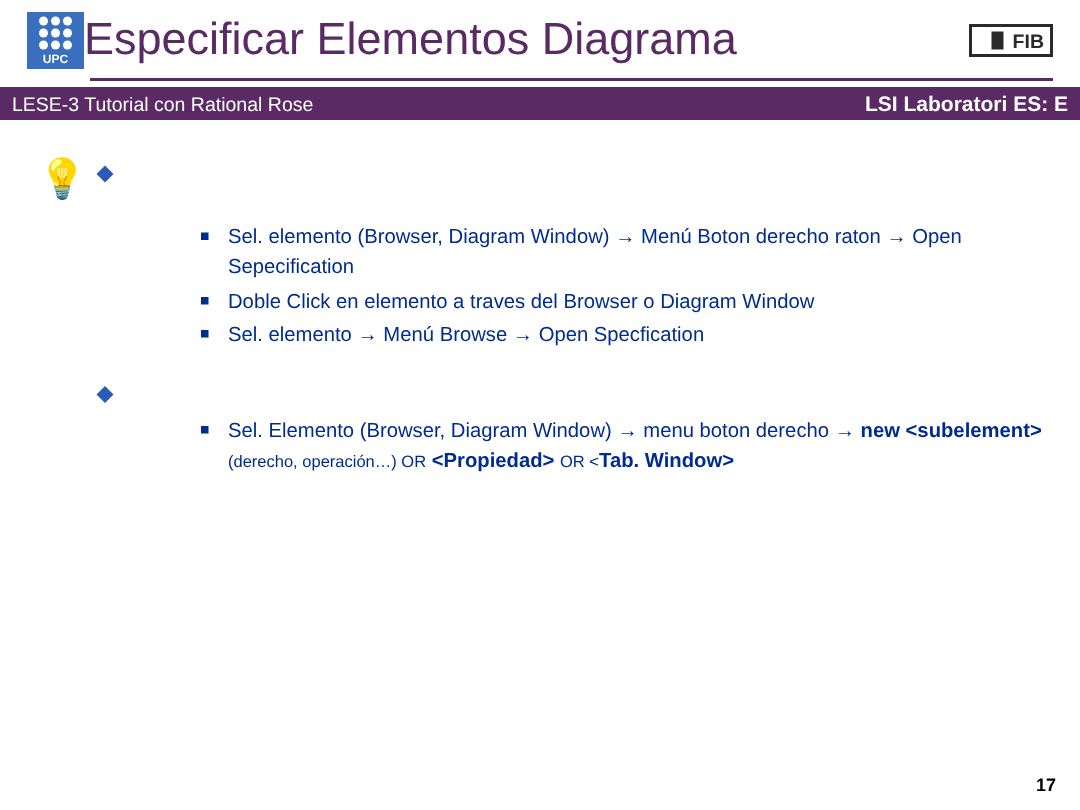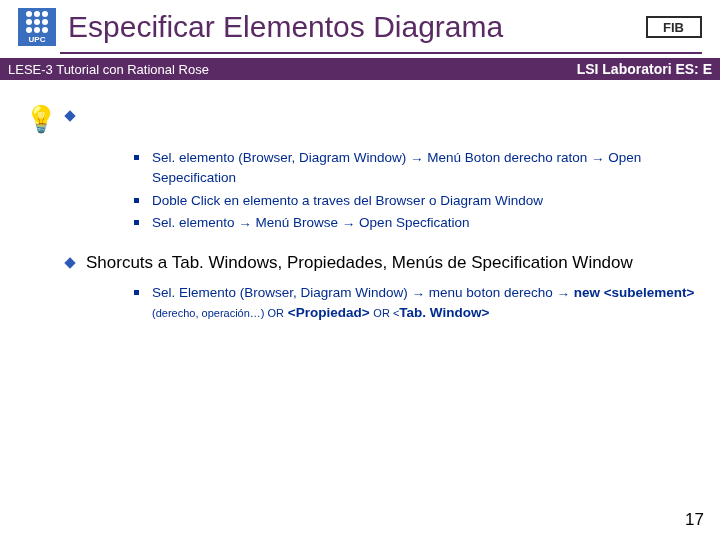--- a/index.html
+++ b/index.html
@@ -17,21 +17,20 @@
     padding: 8px 18px 4px 18px;
   }
   .logo-upc {
     width: 38px;
     height: 38px;
     background: #3a6fbf;
     display: flex;
     flex-direction: column;
     align-items: center;
     justify-content: center;
-    margin-right: 12px;
   }
   .logo-upc .dots {
     display: grid;
     grid-template-columns: repeat(3, 6px);
     grid-gap: 2px;
     margin-bottom: 2px;
   }
   .logo-upc .dot { width: 6px; height: 6px; background: #fff; border-radius: 50%; }
   .logo-upc .upc-text { color: #fff; font-size: 8px; font-weight: bold; }
   .title {
@@ -40,21 +39,21 @@
     font-family: Arial, sans-serif;
     flex: 1;
   }
   .logo-fib {
     width: 56px;
     height: 22px;
     border: 2px solid #2a2a2a;
     display: flex;
     align-items: center;
     justify-content: flex-end;
-    padding: 0 16px;
+    padding: 0 4px;
     font-weight: bold;
     font-size: 13px;
     color: #2a2a2a;
     background: #fff;
   }
   .logo-fib .fib-box { width: 8px; height: 12px; background: #2a2a2a; margin-right: 6px; }
   .underline {
     height: 2px;
     background: #5a2a64;
     margin: 2px 18px 0 60px;
@@ -128,22 +127,23 @@
     height: 5px;
     background: #002b8f;
   }
   .arrow { font-family: Arial, sans-serif; }
   .small { font-size: 11px; }
   .bold { font-weight: bold; }
   .page-num {
     position: absolute;
     bottom: 10px;
     right: 16px;
-    font-size: 17px;
+    font-size: 12px;
     color: #000;
+    font-weight: bold;
   }
 </style>
 </head>
 <body>
 
 <div class="header">
   <div class="logo-upc">
     <div class="dots">
       <div class="dot"></div>
         <div class="dot"></div>
@@ -183,21 +183,20 @@
     </li>
     <li><span>Doble Click en elemento a traves del  Browser o Diagram Window</span></li>
     <li>
       <span>Sel. elemento </span><span class="arrow">→</span><span> Menú Browse </span><span class="arrow">→</span><span> Open Specfication</span>
     </li>
   </ul>
 
   <div class="top-item" style="margin-top:20px;">
     <div style="flex:0 0 42px;"></div>
     <div class="diamond-bullet"></div>
-    <div class="top-text">Shorcuts a Tab. Windows, Propiedades, Menús de Specification Window</div>
   </div>
 
   <ul class="sub-list">
     <li>
       <span>Sel. Elemento (Browser, Diagram Window) </span><span class="arrow">→</span><span> menu boton derecho </span><span class="arrow">→</span><span class="bold"> new &lt;subelement&gt; </span><span class="small">(derecho, operación…) OR</span><span class="bold"> &lt;Propiedad&gt; </span><span class="small">OR </span><span class="small">&lt;</span><span class="bold">Tab. Window&gt;</span>
     </li>
   </ul>
 
 </div>
 

